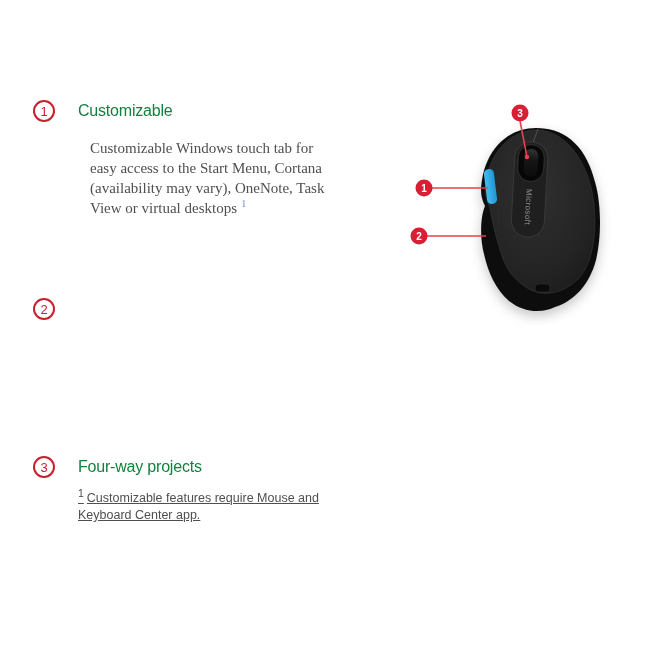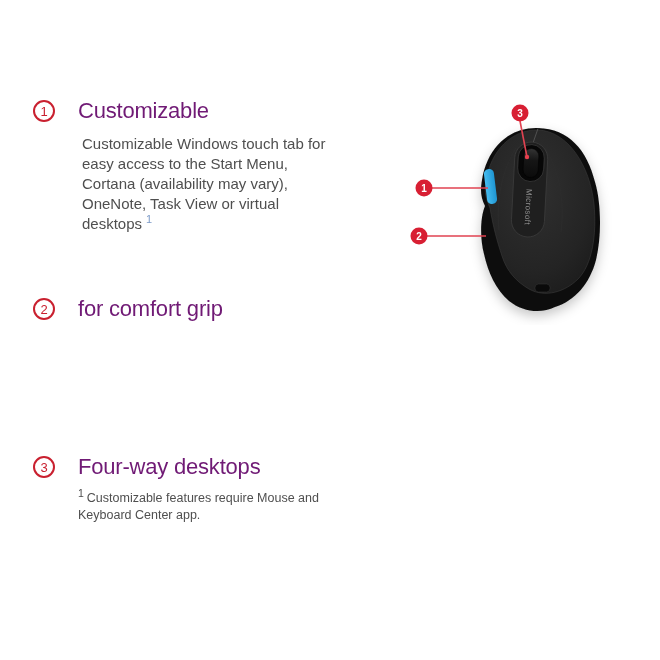--- a/index.html
+++ b/index.html
@@ -9,30 +9,30 @@
     -webkit-font-smoothing:antialiased;
   }
   .feature{position:absolute;left:33px;display:flex;align-items:flex-start;}
   .feature .badge{
     box-sizing:border-box;flex:0 0 auto;width:22px;height:22px;margin-top:4px;
     border:2px solid #c9202f;border-radius:50%;color:#c9202f;
     font-size:13px;line-height:1;display:flex;align-items:center;justify-content:center;
   }
   .feature .content{margin-left:23px;}
   h2.title{
-    margin:0 0 8px 0;font-size:22px;line-height:30px;font-weight:300;
-    color:#701a75;letter-spacing:-0.2px;
+    margin:0 0 8px 0;font-size:16px;line-height:30px;font-weight:300;
+    color:#15803d;letter-spacing:-0.2px;
   }
   h2.title span{display:block;}
-  p.desc{margin:4px;font-size:15px;line-height:20px;color:#4f4f4f;}
+  p.desc{margin:12px;font-size:15px;line-height:20px;color:#4f4f4f;font-family:Liberation Serif, serif;}
   .desc-w1{width:246px;}
   .desc-w2{width:246px;}
   .desc-w3{width:260px;}
   sup.ref{font-size:11px;color:#7d9bc8;margin-left:4px;line-height:0;}
-  p.footnote{margin:6px 0 0 0;width:252px;font-size:12.5px;line-height:17px;color:#4f4f4f;}
+  p.footnote{margin:6px 0 0 0;width:252px;font-size:12.5px;line-height:17px;color:#4f4f4f;text-decoration:underline;}
   p.footnote sup{font-size:10.5px;color:#4b4b4b;margin-right:3px;line-height:0;}
   #figure{position:absolute;left:388px;top:85px;width:250px;height:240px;}
   #figure svg{display:block;width:250px;height:240px;}
   .svg-num{font-family:"Liberation Sans",sans-serif;font-size:10px;font-weight:600;fill:#ffffff;}
   .brand-text{font-family:"Liberation Sans",sans-serif;font-size:8px;fill:#8f8f8f;letter-spacing:0.4px;}
 </style>
 </head>
 <body>
 
 <div class="feature" style="top:96px;">
@@ -46,32 +46,31 @@
     <p class="desc desc-w1"><span>Customizable Windows touch tab for easy access to the Start Menu, Cortana (availability may vary), OneNote, Task View or virtual desktops</span><sup class="ref">1</sup></p>
   </div>
 </div>
 
 <div class="feature" style="top:294px;">
   <div class="badge">
     <span>2</span>
   </div>
   <div class="content">
     <h2 class="title">
-      <span>for comfort grip</span>
     </h2>
   </div>
 </div>
 
 <div class="feature" style="top:452px;">
   <div class="badge">
     <span>3</span>
   </div>
   <div class="content">
     <h2 class="title">
-      <span>Four-way desktops</span>
+      <span>Four-way projects</span>
     </h2>
     <p class="footnote"><sup>1</sup><span>Customizable features require Mouse and Keyboard Center app.</span></p>
   </div>
 </div>
 
 <div id="figure">
   <svg viewBox="0 0 250 240" xmlns="http://www.w3.org/2000/svg">
     <defs>
       <radialGradient id="bodyGrad" cx="45%" cy="35%" r="80%">
         <stop offset="0%" stop-color="#303030"></stop>

